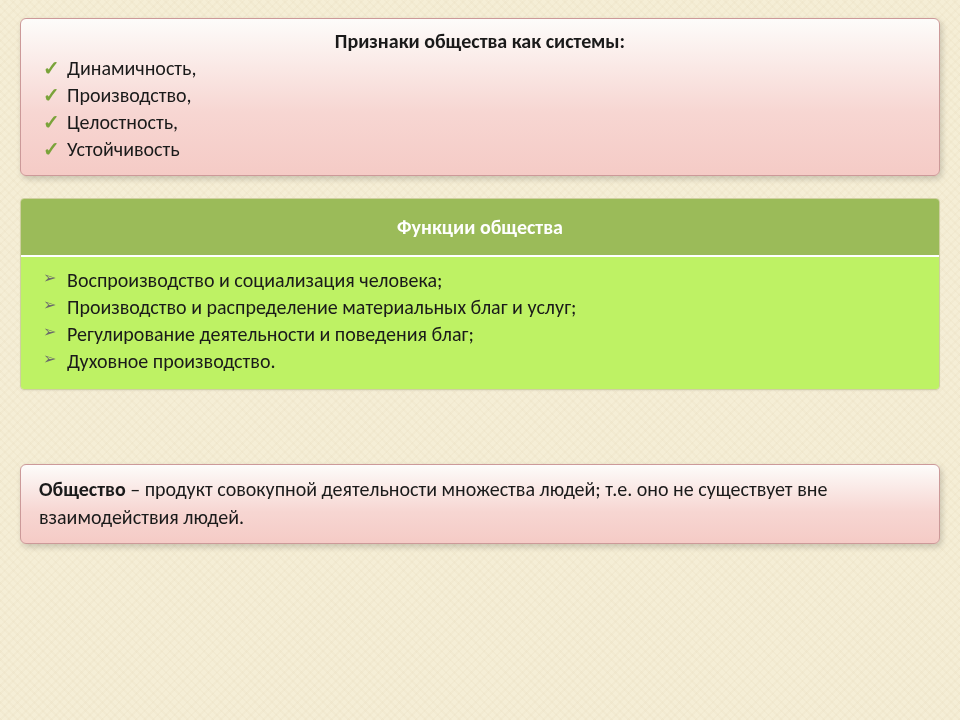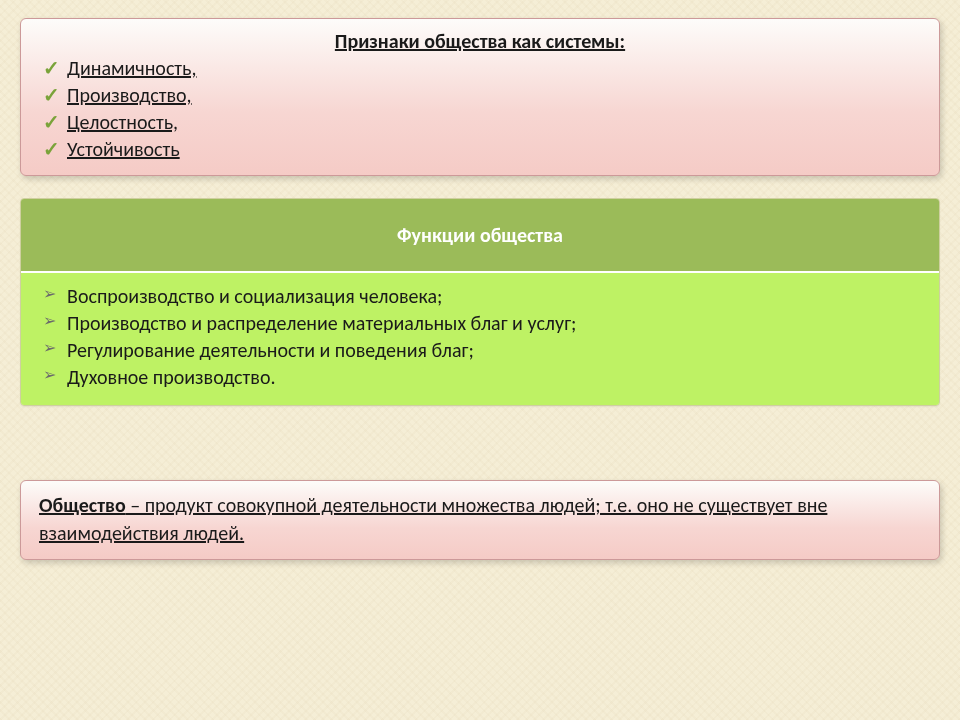--- a/index.html
+++ b/index.html
@@ -15,21 +15,20 @@
     padding: 18px 20px;
     display: flex; flex-direction: column; gap: 22px;
   }
 
   .panel-pink {
     border: 1px solid #c99;
     border-radius: 6px;
     background: linear-gradient(to bottom, #fdfcfa 0%, #f7d6d2 60%, #f5cbc6 100%);
     box-shadow: 2px 3px 6px rgba(0,0,0,0.18);
     padding: 10px 18px 12px 18px;
-    text-decoration: underline;
   }
 
   .section-title {
     font-weight: 700;
     text-align: center;
     padding-bottom: 2px;
   }
 
   ul.check-list, ul.arrow-list {
     list-style: none;
@@ -57,21 +56,21 @@
     border: 1px solid #cfcfa0;
     border-radius: 4px;
     overflow: hidden;
     box-shadow: 0 1px 2px rgba(0,0,0,0.06);
   }
   .green-header {
     background: #9bbb59;
     color: #fff;
     font-weight: 700;
     text-align: center;
-    padding: 24px 0;
+    padding: 16px 0;
     border-bottom: 2px solid #fff;
   }
   .green-body {
     background: #bef264;
     padding: 10px 18px 14px 18px;
   }
 
   .def-box {
     line-height: 1.4;
   }

